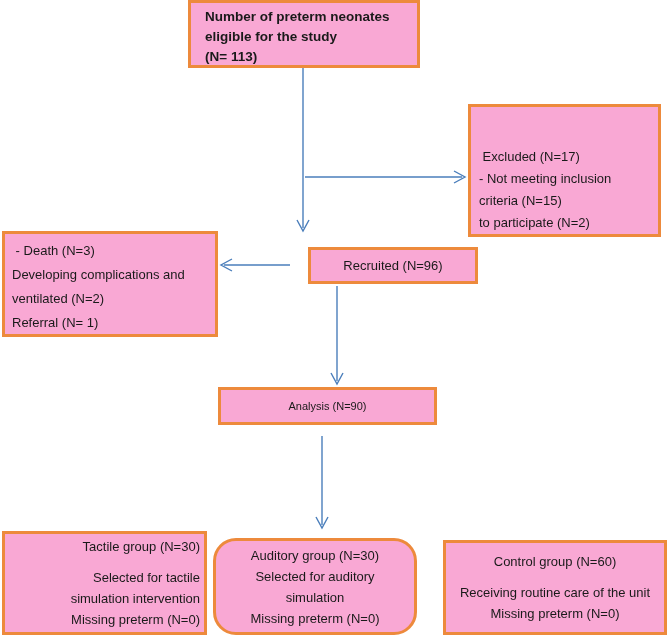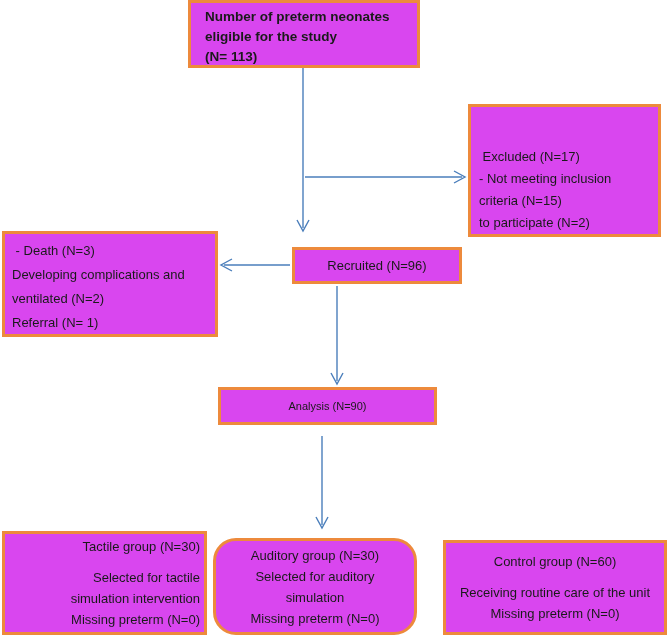--- a/index.html
+++ b/index.html
@@ -13,21 +13,21 @@
   #flow-root {
     position: relative;
     width: 669px;
     height: 637px;
     background: #ffffff;
     overflow: hidden;
   }
   .box {
     position: absolute;
     box-sizing: border-box;
-    background: #d946ef;
+    background: #f9a8d4;
     border: 3px solid #ED8A3C;
     display: flex;
     flex-direction: column;
     justify-content: center;
     color: #1a1a1a;
   }
   .box .line {
     display: block;
     white-space: pre;
   }
@@ -61,21 +61,21 @@
     top: 231px;
     width: 216px;
     height: 106px;
     padding: 6px 4px 0 7px;
     font-size: 13px;
     line-height: 22px;
     justify-content: space-between;
   }
   
   #box-recruited {
-    left: 292px;
+    left: 308px;
     top: 247px;
     width: 170px;
     height: 37px;
     font-size: 13px;
     text-align: center;
     line-height: 18px;
   }
   
   #box-analysis {
     left: 218px;

